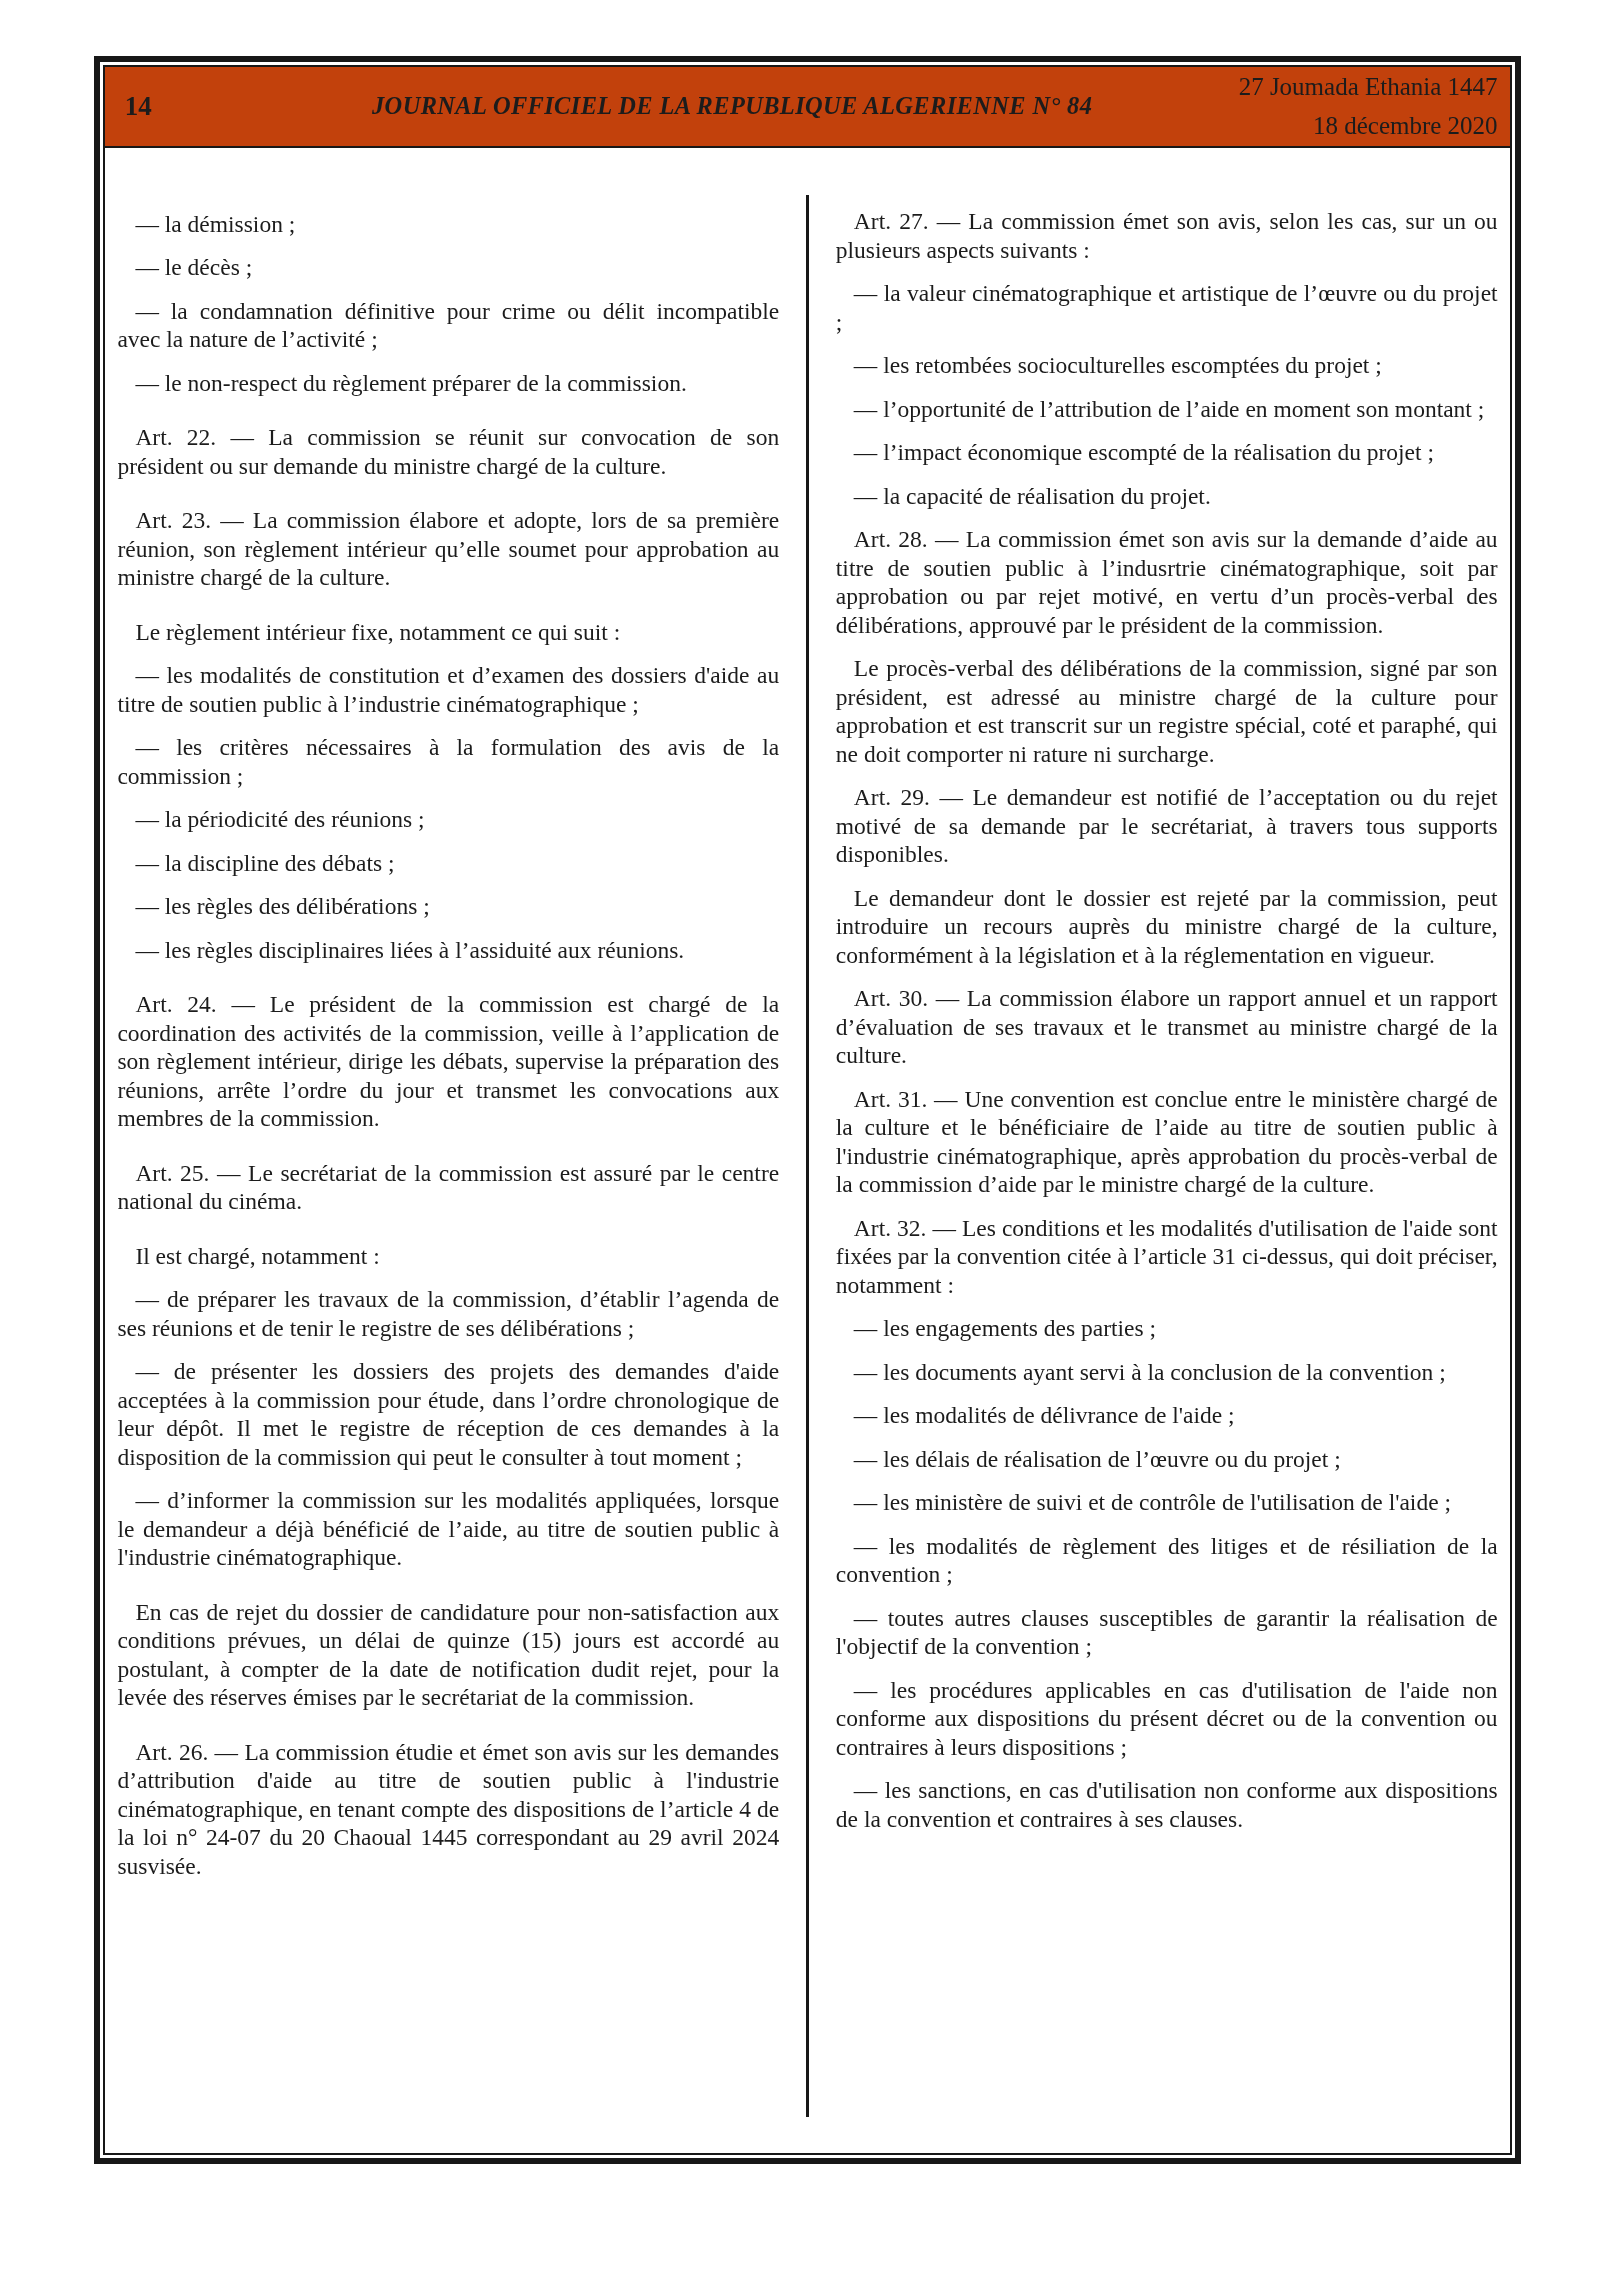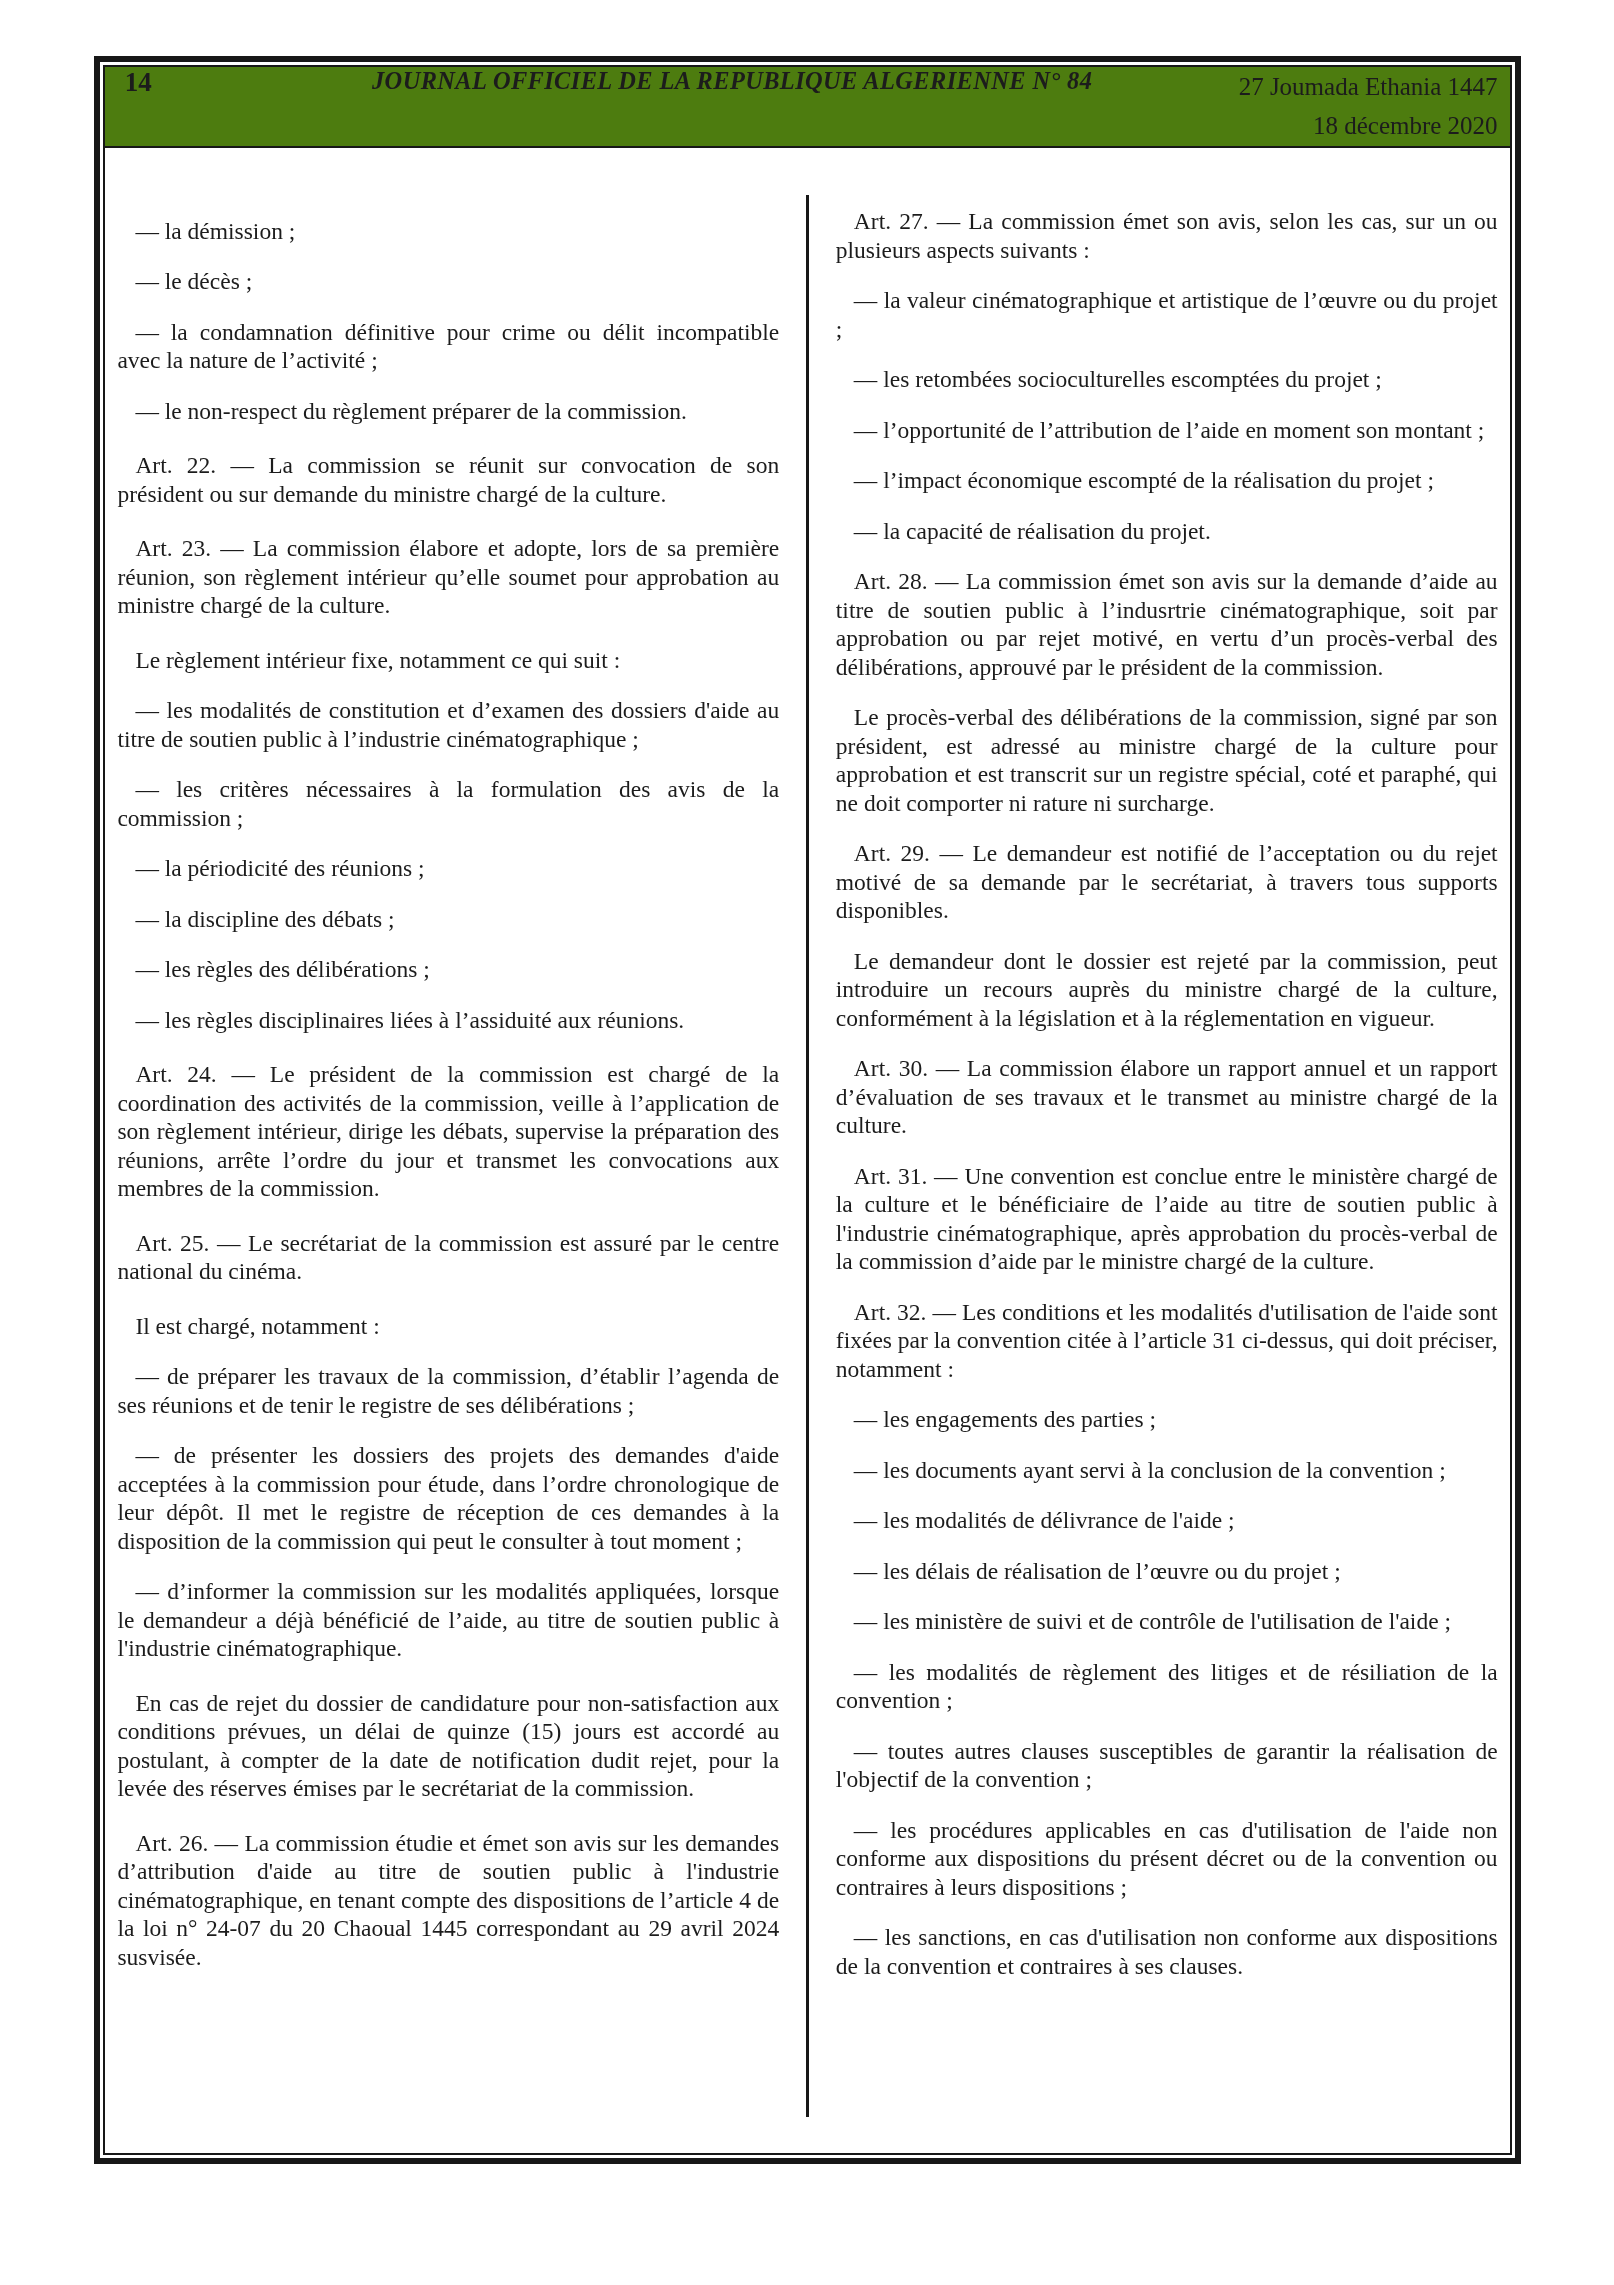--- a/index.html
+++ b/index.html
@@ -29,24 +29,24 @@
     box-sizing: border-box;
     border: 2.7px solid #171717;
     height: 100%;
     display: flex;
     flex-direction: column;
     overflow: hidden;
   }
   .header {
     height: 81px;
     flex: 0 0 81px;
-    background: #4d7c0f;
+    background: #c2410c;
     border-bottom: 2.7px solid #171717;
     display: flex;
-    align-items: flex-start;
+    align-items: center;
     padding: 0 12.7px 0 20px;
     box-sizing: border-box;
   }
   .page-number {
     width: 154px;
     font-size: 27px;
     font-weight: bold;
     flex: 0 0 auto;
   }
   .journal-title {
@@ -73,21 +73,21 @@
     padding: 47px 12.7px 0 12.7px;
     box-sizing: border-box;
   }
   .col {
     flex: 1 1 0;
     font-size: 23.5px;
     line-height: 28.5px;
     text-align: justify;
   }
   .col .blk {
-    margin: 22px 0;
+    margin: 15px 0;
     text-indent: 18px;
     padding: 0;
   }
   .col-left .blk.sp { margin-top: 26px; }
   .col-right .blk.sp { margin-top: 12.7px; }
   .divider {
     flex: 0 0 2.7px;
     width: 2.7px;
     height: 1922px;
     background: #171717;

